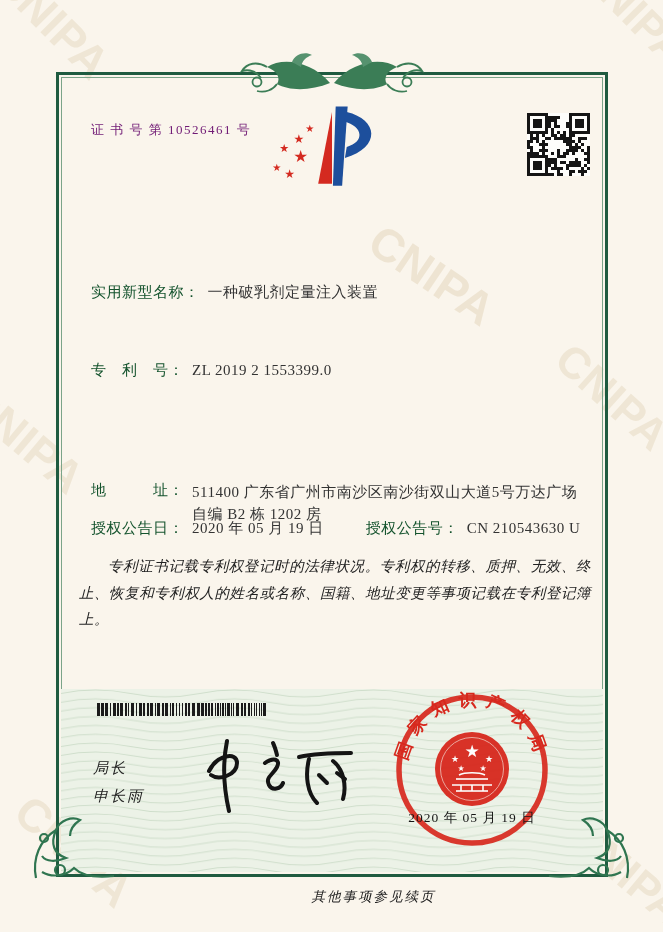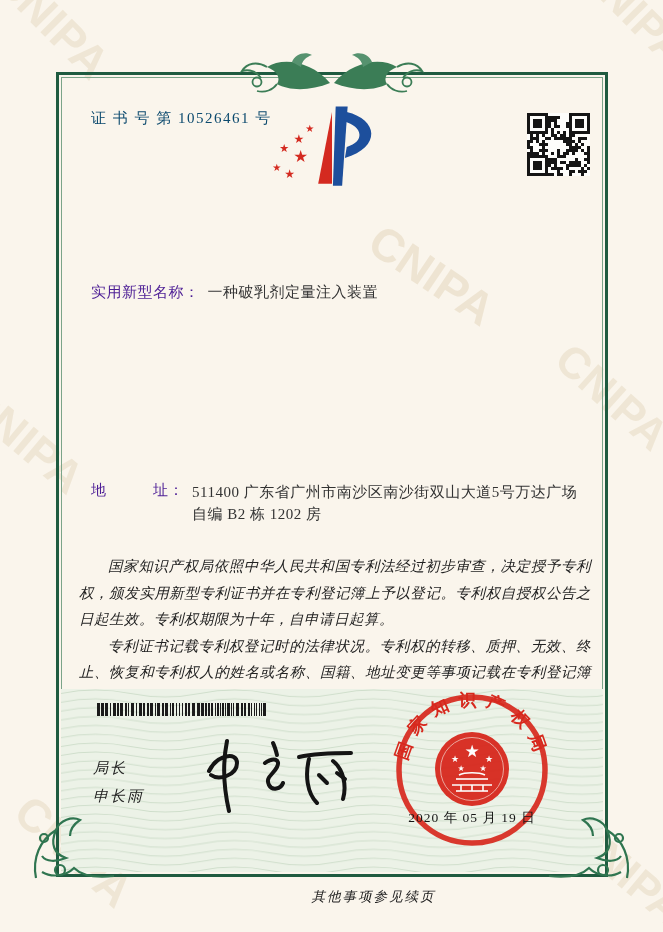--- a/index.html
+++ b/index.html
@@ -6,27 +6,27 @@
   .page{position:relative;width:663px;height:932px;background:#faf5ec;overflow:hidden;
         font-family:"Liberation Serif","DejaVu Serif",serif;}
   
   .wm{position:absolute;font-family:"Liberation Sans","DejaVu Sans",sans-serif;
       font-weight:bold;color:#efe6d5;white-space:nowrap;pointer-events:none;}
   
   .frame{position:absolute;left:56px;top:72px;width:552px;height:805px;
          border:3px solid #1f5b40;box-sizing:border-box;background:transparent;}
   .frame-inner{position:absolute;inset:2px;border:1px solid #7ba489;pointer-events:none;}
   .content{position:absolute;inset:0;}
-  .certno{position:absolute;left:32px;top:34px;font-size:15px;letter-spacing:1.5px;color:#0c4a6e;}
+  .certno{position:absolute;left:32px;top:46px;font-size:13px;letter-spacing:1.5px;color:#701a75;}
   .logo{position:absolute;left:50%;top:26px;transform:translateX(-50%);}
   .qr{position:absolute;left:468px;top:38px;width:63px;height:63px;background:#fdfdfb;}
   .title{position:absolute;top:126px;left:0;width:100%;text-align:center;font-size:33px;
          font-weight:bold;color:#141414;letter-spacing:11px;text-indent:11px;}
   .frow{position:absolute;left:32px;font-size:15px;color:#333;white-space:nowrap;letter-spacing:0.5px;}
-  .flabel{color:#4c1d95;}
+  .flabel{color:#14532d;}
   .fval{margin-left:8px;color:#333;}
   .addrval{display:inline-block;vertical-align:top;line-height:22px;}
   .pair2{margin-left:42px;}
   .legal{position:absolute;top:478px;left:20px;right:14px;font-size:14.5px;line-height:26.5px;
          font-style:italic;color:#222;text-align:justify;letter-spacing:0.5px;}
   .legal p{margin:0;text-indent:2em;}
   .guilloche{position:absolute;left:2px;right:2px;top:614px;bottom:2px;}
   .guilloche svg{width:100%;height:100%;display:block;}
   .barcode{position:absolute;left:38px;top:628px;height:13px;display:flex;align-items:stretch;}
   .barcode span{display:inline-block;background:#1b1b1b;height:100%;}
@@ -315,26 +315,31 @@
             <rect x="30" y="60" width="3" height="3" fill="#151515"></rect>
             <rect x="33" y="60" width="3" height="3" fill="#151515"></rect>
             <rect x="42" y="60" width="3" height="3" fill="#151515"></rect>
             <rect x="54" y="60" width="3" height="3" fill="#151515"></rect>
           </svg></div>
 
 
       <div class="frow" style="top:208px">
         <span class="flabel">实用新型名称：</span><span class="fval">一种破乳剂定量注入装置</span>
       </div>
+      <div class="frow" style="top:286px">
+        <span class="flabel">专　利　号：</span><span class="fval">ZL 2019 2 1553399.0</span>
+      </div>
       <div class="frow" style="top:406px">
         <span class="flabel" style="vertical-align:top">地　　　址：</span><span class="fval addrval"><span>511400 广东省广州市南沙区南沙街双山大道5号万达广场</span><br><span>自编 B2 栋 1202 房</span></span>
       </div>
+      <div class="frow" style="top:444px">
+        <span class="flabel">授权公告日：</span><span class="fval">2020 年 05 月 19 日</span><span class="flabel pair2">授权公告号：</span><span class="fval">CN 210543630 U</span>
+      </div>
 
       <div class="legal">
-        <p>国家知识产权局依照中华人民共和国专利法经过初步审查，决定授予专利权，颁发实用新型专利证书并在专利登记簿上予以登记。专利权自授权公告之日起生效。专利权期限为十年，自申请日起算。</p>
         <p>专利证书记载专利权登记时的法律状况。专利权的转移、质押、无效、终止、恢复和专利权人的姓名或名称、国籍、地址变更等事项记载在专利登记簿上。</p>
       </div>
 
       <div class="guilloche">
         <svg preserveAspectRatio="none" viewBox="0 0 546 186">
           <defs>
             <pattern id="waves" width="140" height="9" patternUnits="userSpaceOnUse">
               <path d="M0,4.5 Q35,-2.5 70,4.5 T140,4.5" fill="none" stroke="#cfdecb" stroke-width="1.1"></path>
             </pattern>
           </defs>

